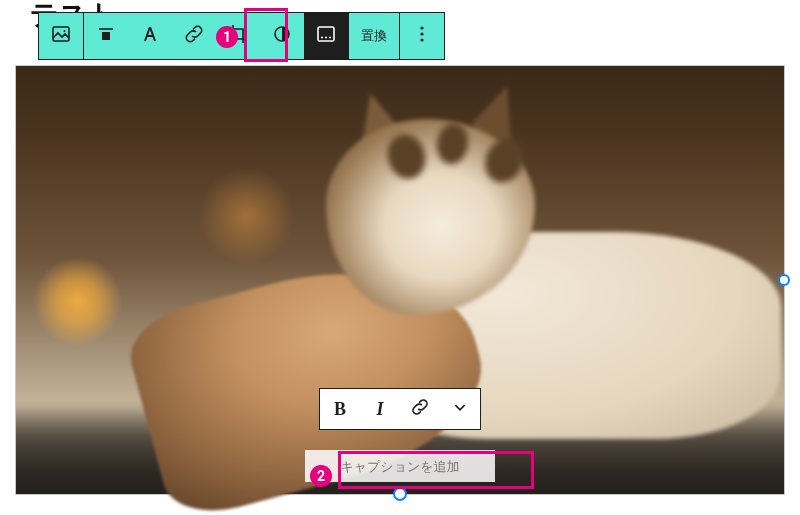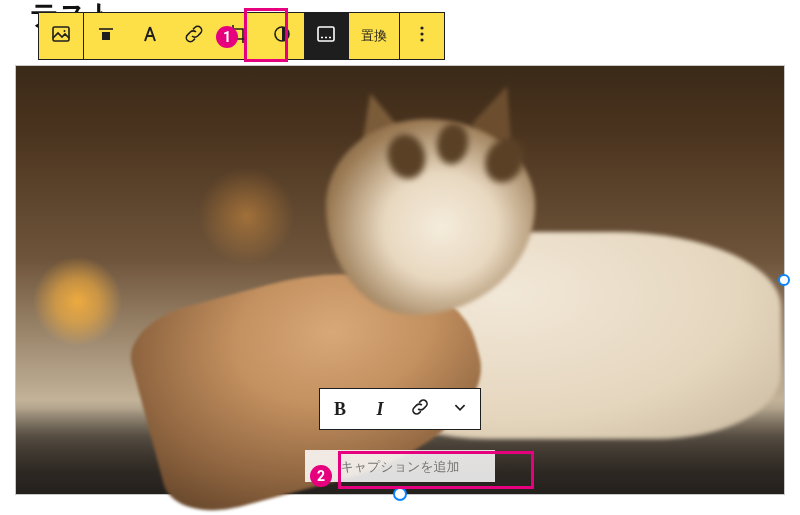--- a/index.html
+++ b/index.html
@@ -157,21 +157,21 @@
     display: flex;
     align-items: stretch;
     border-right: 1px solid #1e1e1e;
   }
   .tb-group:last-child { border-right: none; }
   .tb-btn {
     width: 44px;
     display: flex;
     align-items: center;
     justify-content: center;
-    background: #fde047;
+    background: #5eead4;
     cursor: pointer;
     position: relative;
   }
   .tb-btn.text {
     width: auto;
     padding: 0 12px;
     font-size: 13px;
     color: #1e1e1e;
     font-weight: 500;
   }

